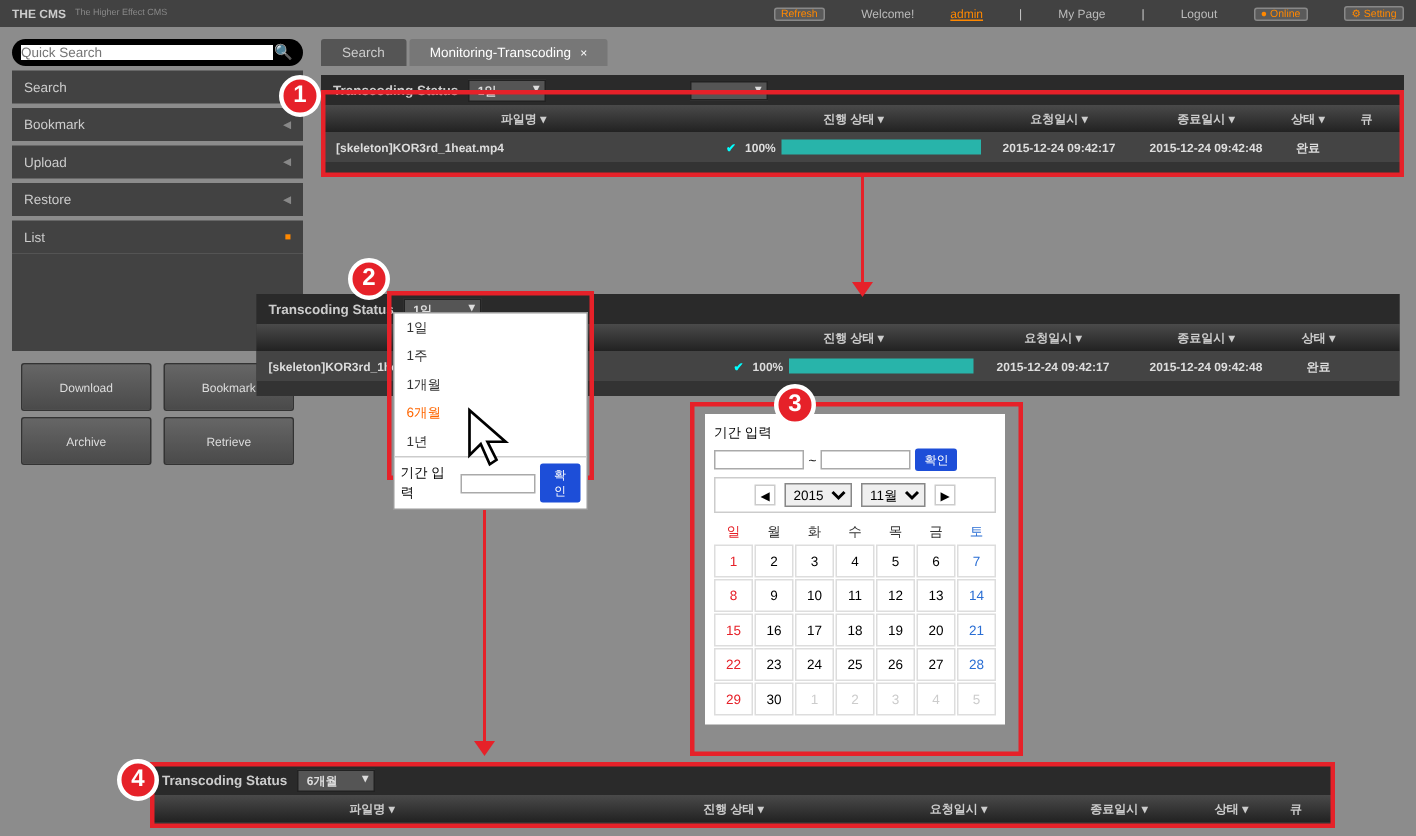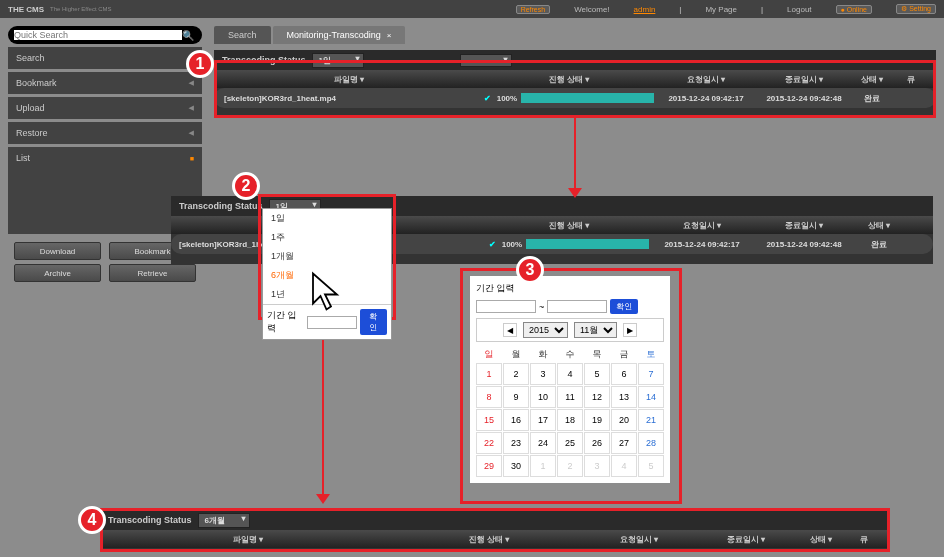--- a/index.html
+++ b/index.html
@@ -17,36 +17,36 @@
 
 .sidebar { position: absolute; left: 8px; top: 26px; width: 194px; }
 .search-box { background: #000000; border-radius: 10px; height: 18px; display: flex; align-items: center; padding: 0 6px; }
 .search-input { flex: 1; border: none; outline: none; font-size: 9px; color: #888; }
 .search-icon { width: 14px; height: 14px; border-radius: 50%; display: flex; align-items: center; justify-content: center; color: #888; font-size: 10px; }
 .side-item { height: 22px; background: #424242; margin-top: 3px; display: flex; align-items: center; padding: 0 8px; color: #ccc; font-size: 9px; }
 .side-item.active { color: #ff8800; }
 .side-arrow { margin-left: auto; font-size: 7px; color: #888; }
 .side-list-body { height: 65px; background: #424242; margin-top: 0; }
 .side-btns { display: flex; gap: 8px; margin-top: 8px; padding: 0 6px; }
-.side-btn { flex: 1; height: 18px; background: linear-gradient(#666,#4a4a4a); border: 1px solid #333; border-radius: 2px; color: #ddd; font-size: 8px; }
+.side-btn { flex: 1; height: 32px; background: linear-gradient(#666,#4a4a4a); border: 1px solid #333; border-radius: 2px; color: #ddd; font-size: 8px; }
 
 
 .tabs { position: absolute; left: 214px; top: 26px; display: flex; gap: 2px; }
 .tab { height: 18px; padding: 0 14px; background: #555; color: #ccc; font-size: 9px; display: flex; align-items: center; border-radius: 2px 2px 0 0; }
 .tab.active { background: #777; color: #fff; }
 .tab .x { margin-left: 6px; font-size: 8px; }
 
 
 .panel { position: absolute; background: #333; font-weight: bold; }
 .panel-title { height: 20px; background: #2a2a2a; display: flex; align-items: center; padding-left: 8px; color: #ccc; font-size: 9px; gap: 6px; }
 .dd-control { background: #555; border: 1px solid #222; color: #ddd; font-size: 8px; padding: 1px 14px 1px 6px; position: relative; min-width: 52px; }
 .dd-control:after { content: "▾"; position: absolute; right: 3px; top: 0; font-size: 8px; }
 .col-head { height: 18px; background: linear-gradient(#4a4a4a,#222); display: flex; align-items: center; color: #ccc; font-size: 8px; }
 .ch { display: flex; align-items: center; justify-content: center; }
-.row { height: 20px; display: flex; align-items: center; background: #444; color: #ddd; font-size: 8px; border-radius: 10px; }
+.row { height: 20px; display: flex; align-items: center; background: #444; color: #ddd; font-size: 8px; }
 .progress { height: 10px; background: #e83; position: relative; width: 100%; }
 .prog-fill { height: 100%; background: #28b4aa; width: 100%; }
 .check { color: #0ff; margin-right: 2px; }
 
 .badge { position: absolute; width: 28px; height: 28px; border-radius: 50%; background: #e62129; border: 3px solid #fff; color: #fff; font-weight: bold; font-size: 16px; display: flex; align-items: center; justify-content: center; z-index: 50; }
 .red-outline { position: absolute; border: 3px solid #e62129; z-index: 40; }
 
 
 .dd-list { position: absolute; background: #fff; border: 1px solid #999; width: 130px; font-size: 9px; z-index: 45; }
 .dd-item { padding: 3px 8px; color: #333; }

